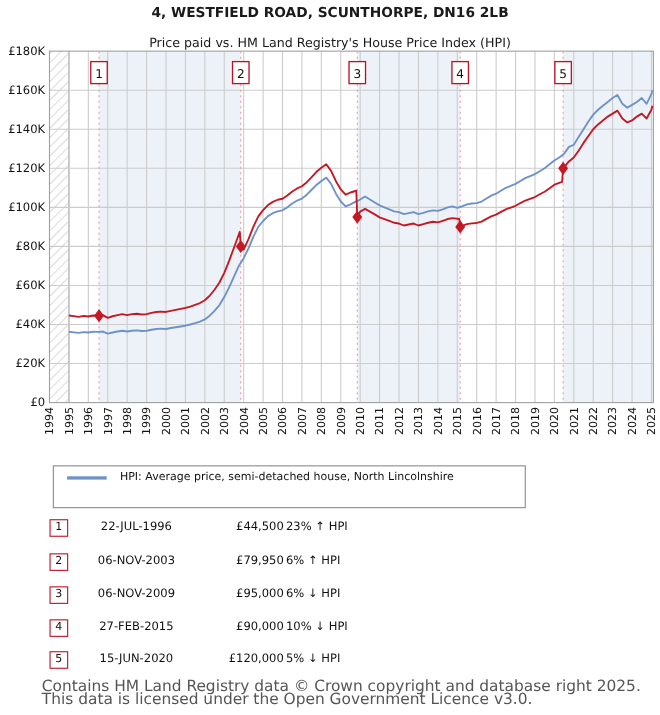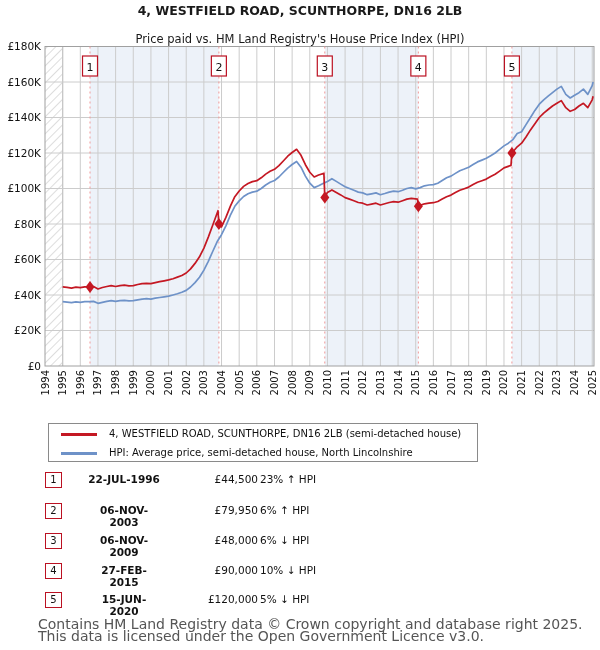--- a/index.html
+++ b/index.html
@@ -13,21 +13,21 @@
   .legend{position:absolute;left:48px;top:423px;width:428px;height:37px;
           border:1px solid #8a8a8a;background:#fff;}
   .legend-row{position:relative;height:17px;margin-top:2px;}
   .legend-swatch{position:absolute;left:12px;top:7px;width:36px;height:3px;}
   .sw-red{background:#c41823;}
   .sw-blue{background:#6e92c8;}
   .legend-label{position:absolute;left:60px;top:2px;font-size:10px;color:#111;white-space:nowrap;}
   .txrow{position:absolute;left:0;width:600px;height:17px;font-size:10.5px;color:#111;}
   .txnum{position:absolute;left:45px;top:0;width:15px;height:14px;border:1px solid #bb1122;
          text-align:center;font-size:10px;line-height:14px;color:#111;background:#fff;}
-  .txdate{position:absolute;left:88px;top:1px;width:72px;text-align:center;font-weight:bold;}
+  .txdate{position:absolute;left:88px;top:1px;width:72px;text-align:center;}
   .txprice{position:absolute;left:180px;top:1px;width:78px;text-align:right;}
   .txdelta{position:absolute;left:260px;top:1px;width:97px;text-align:left;}
   .footer{position:absolute;left:38px;top:619px;width:560px;font-size:14px;
           color:#555;line-height:11.5px;}
 </style>
 </head>
 <body>
 <div id="page">
 
   <div class="title1">4, WESTFIELD ROAD, SCUNTHORPE, DN16 2LB</div>
@@ -145,45 +145,41 @@
       <text x="507.4710610932489" y="370" text-anchor="end" font-size="10px" fill="#111" transform="rotate(-90 507.4710610932489 370)">2020</text>
       <text x="525.12379421222" y="370" text-anchor="end" font-size="10px" fill="#111" transform="rotate(-90 525.12379421222 370)">2021</text>
       <text x="542.7765273311911" y="370" text-anchor="end" font-size="10px" fill="#111" transform="rotate(-90 542.7765273311911 370)">2022</text>
       <text x="560.4292604501622" y="370" text-anchor="end" font-size="10px" fill="#111" transform="rotate(-90 560.4292604501622 370)">2023</text>
       <text x="578.0819935691334" y="370" text-anchor="end" font-size="10px" fill="#111" transform="rotate(-90 578.0819935691334 370)">2024</text>
       <text x="595.7347266881045" y="370" text-anchor="end" font-size="10px" fill="#111" transform="rotate(-90 595.7347266881045 370)">2025</text>
     </svg>
 
   <div class="legend">
     <div class="legend-row">
-      <span class="legend-swatch sw-red"></span>
-      <span class="legend-label">4, WESTFIELD ROAD, SCUNTHORPE, DN16 2LB (semi-detached house)</span>
-    </div>
-    <div class="legend-row">
       <span class="legend-swatch sw-blue"></span>
       <span class="legend-label">HPI: Average price, semi-detached house, North Lincolnshire</span>
     </div>
   </div>
 
   <div class="txrow" style="top:472px">
     <span class="txnum">1</span>
     <span class="txdate">22-JUL-1996</span>
     <span class="txprice">£44,500</span>
     <span class="txdelta">23% ↑ HPI</span>
   </div>
   <div class="txrow" style="top:503px">
     <span class="txnum">2</span>
     <span class="txdate">06-NOV-2003</span>
     <span class="txprice">£79,950</span>
     <span class="txdelta">6% ↑ HPI</span>
   </div>
   <div class="txrow" style="top:533px">
     <span class="txnum">3</span>
     <span class="txdate">06-NOV-2009</span>
-    <span class="txprice">£48,000</span>
+    <span class="txprice">£95,000</span>
     <span class="txdelta">6% ↓ HPI</span>
   </div>
   <div class="txrow" style="top:563px">
     <span class="txnum">4</span>
     <span class="txdate">27-FEB-2015</span>
     <span class="txprice">£90,000</span>
     <span class="txdelta">10% ↓ HPI</span>
   </div>
   <div class="txrow" style="top:592px">
     <span class="txnum">5</span>

